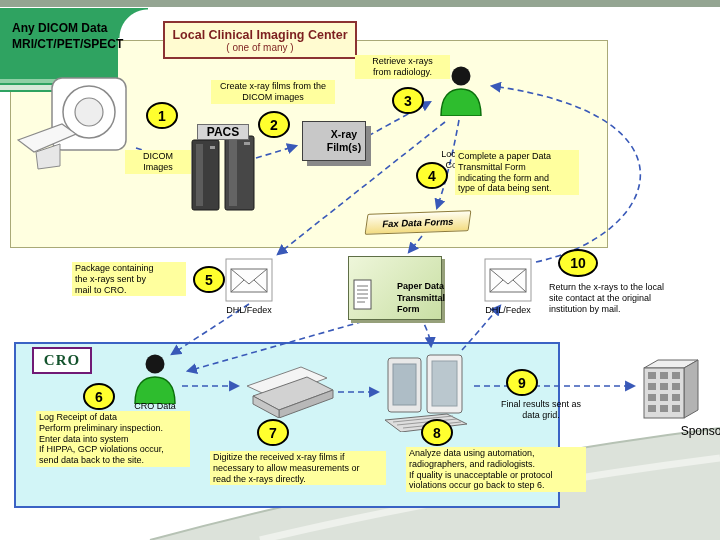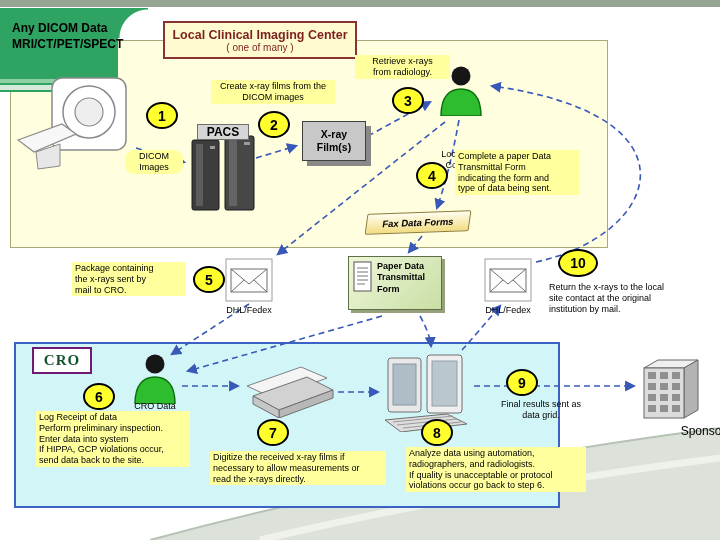--- a/index.html
+++ b/index.html
@@ -10,21 +10,21 @@
   }
   .abs { position:absolute; }
   .note {
     font-size:9px; line-height:1.2; white-space:pre-line; padding:1px 3px; z-index:5;
   }
   .hl { background:#ffff9e; }
   .ctr { text-align:center; }
   .lbl {
     font-size:9px; line-height:1.2; text-align:center; white-space:pre-line; z-index:5;
   }
-  .pre { white-space:pre-line; }
+  .pre { white-space:pre-line;padding-left:20px; }
   .circle {
     background:#ffff2e; border:2px solid #000; border-radius:50%;
     display:flex; align-items:center; justify-content:center;
     font-weight:bold; font-size:14px; z-index:6;
   }
   .panel { z-index:1; }
   .icon { z-index:3; }
   svg.arrows { z-index:2; pointer-events:none; }
   .box-label { z-index:4; }
 </style>
@@ -91,21 +91,21 @@
     <circle cx="73" cy="36" r="14" fill="#eeeeee" stroke="#8a8a8a" stroke-width="1.2"></circle>
     <polygon points="2,64 46,48 60,58 18,76" fill="#f7f7f7" stroke="#8a8a8a" stroke-width="1.2"></polygon>
     <polygon points="20,76 44,68 44,90 22,93" fill="#e7e7e7" stroke="#8a8a8a" stroke-width="1"></polygon>
   </svg>
 </div>
 
 <div class="abs circle" style="left:146px;top:102px;width:32px;height:27px;">
   <span>1</span>
 </div>
 
-<div class="abs note hl ctr" style="left:125px;top:150px;width:58px;border-radius:9px;">DICOM
+<div class="abs note hl ctr" style="left:125px;top:150px;width:66px;">DICOM
 Images</div>
 
 <div class="abs icon" style="left:190px;top:132px;">
   <svg width="66" height="80" viewBox="0 0 66 80">
     <rect x="2" y="8" width="27" height="70" rx="2" fill="#3d3d3d" stroke="#1a1a1a"></rect>
     <rect x="6" y="12" width="7" height="62" fill="#5c5c5c"></rect>
     <rect x="20" y="14" width="5" height="3" fill="#9a9a9a"></rect>
     <rect x="35" y="4" width="29" height="74" rx="2" fill="#474747" stroke="#1a1a1a"></rect>
     <rect x="39" y="8" width="8" height="66" fill="#646464"></rect>
     <rect x="54" y="10" width="6" height="3" fill="#9a9a9a"></rect>
@@ -166,21 +166,21 @@
 <div class="abs icon" style="left:225px;top:258px;">
   <svg width="48" height="44" viewBox="0 0 48 44">
     <rect x="1" y="1" width="46" height="42" fill="#ffffff" stroke="#9b9b9b"></rect>
     <rect x="6" y="11" width="36" height="23" fill="#fdfdfd" stroke="#6f6f6f"></rect>
     <path d="M6,11 L24,26 L42,11" fill="none" stroke="#6f6f6f"></path>
     <path d="M6,34 L19,22 M42,34 L29,22" fill="none" stroke="#6f6f6f"></path>
   </svg>
 </div>
 <div class="abs lbl" style="left:221px;top:305px;width:56px;">DHL/Fedex</div>
 
-<div class="abs box-label" style="left:348px;top:256px;width:94px;height:54px;display:flex;align-items:flex-start;gap:4px;padding:4px;
+<div class="abs box-label" style="left:348px;top:256px;width:94px;height:64px;display:flex;align-items:flex-end;gap:4px;padding:4px;
             background:linear-gradient(135deg,#eef6da,#c9dfa4);border:1px solid #5e6e46;box-shadow:3px 3px 0 #96a07a;">
   <span class="icon" style="position:static;">
     <svg width="20" height="32" viewBox="0 0 20 32">
       <rect x="1" y="1" width="17" height="29" fill="#ffffff" stroke="#555555"></rect>
       <path d="M4,7 H15 M4,11 H15 M4,15 H15 M4,19 H15 M4,23 H12" stroke="#777777" fill="none"></path>
     </svg>
   </span>
   <span class="pre" style="font-weight:bold;font-size:9px;line-height:1.25;">Paper Data
 Transmittal
 Form</span>

